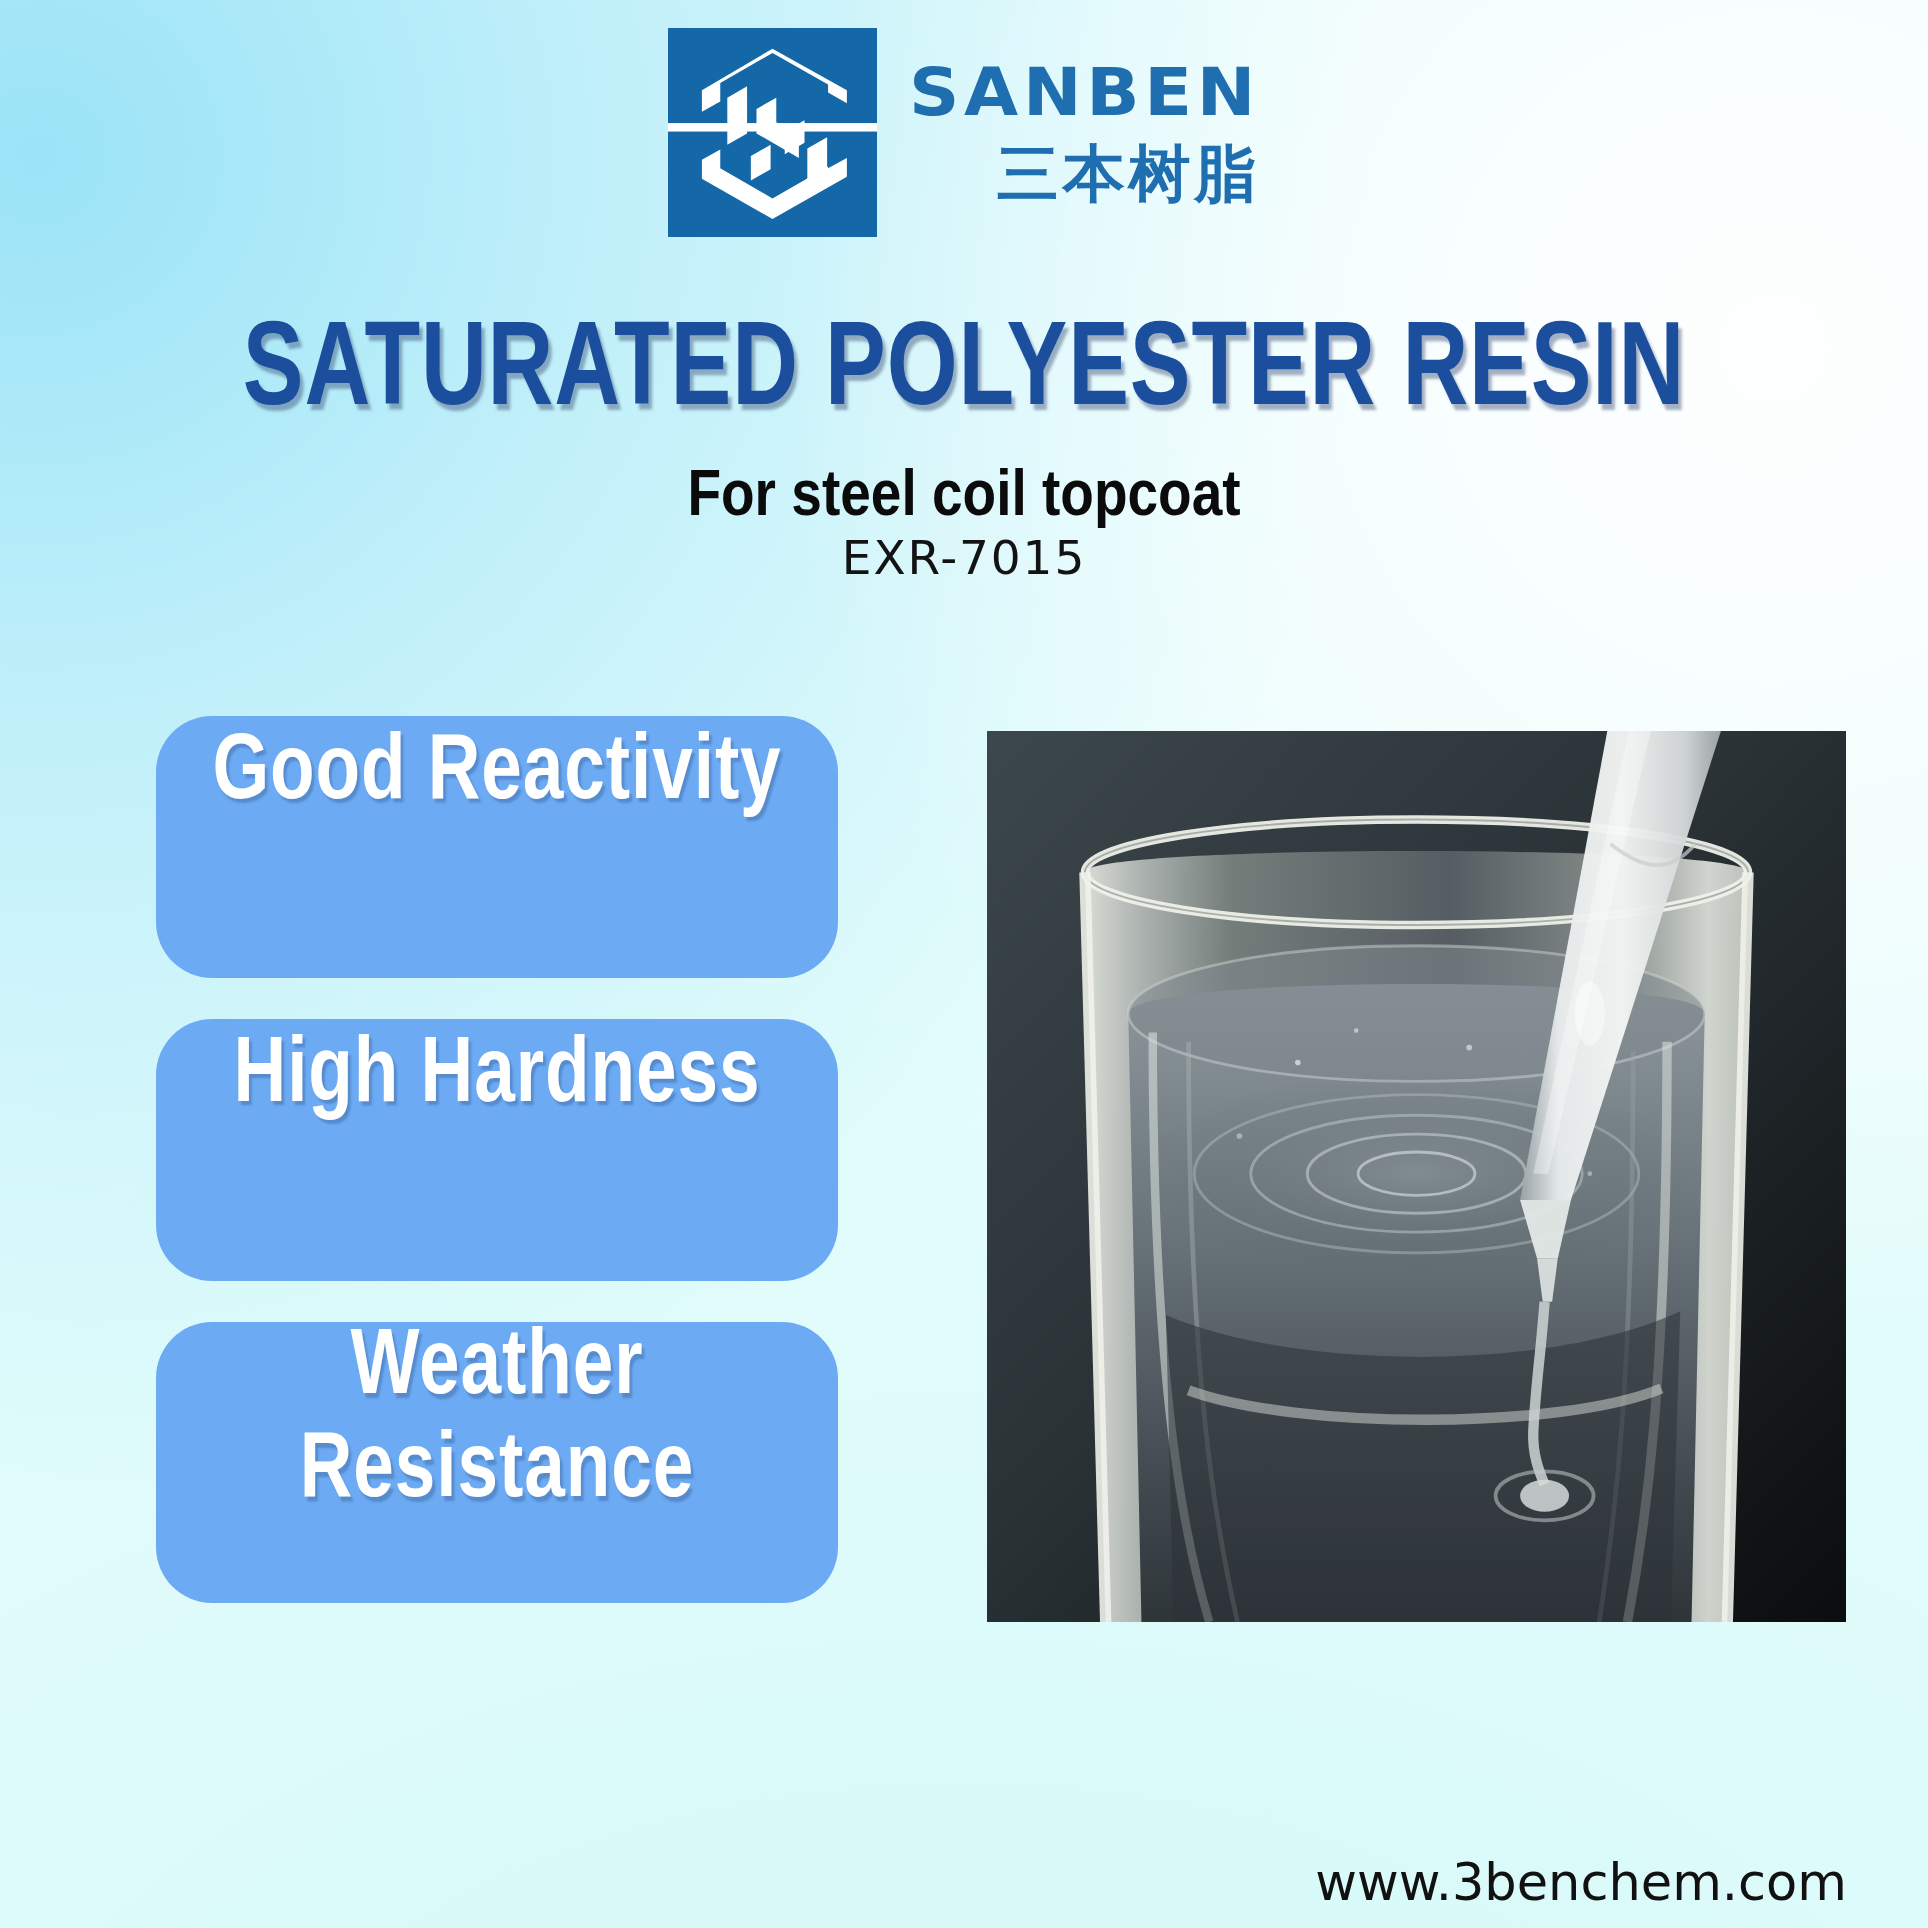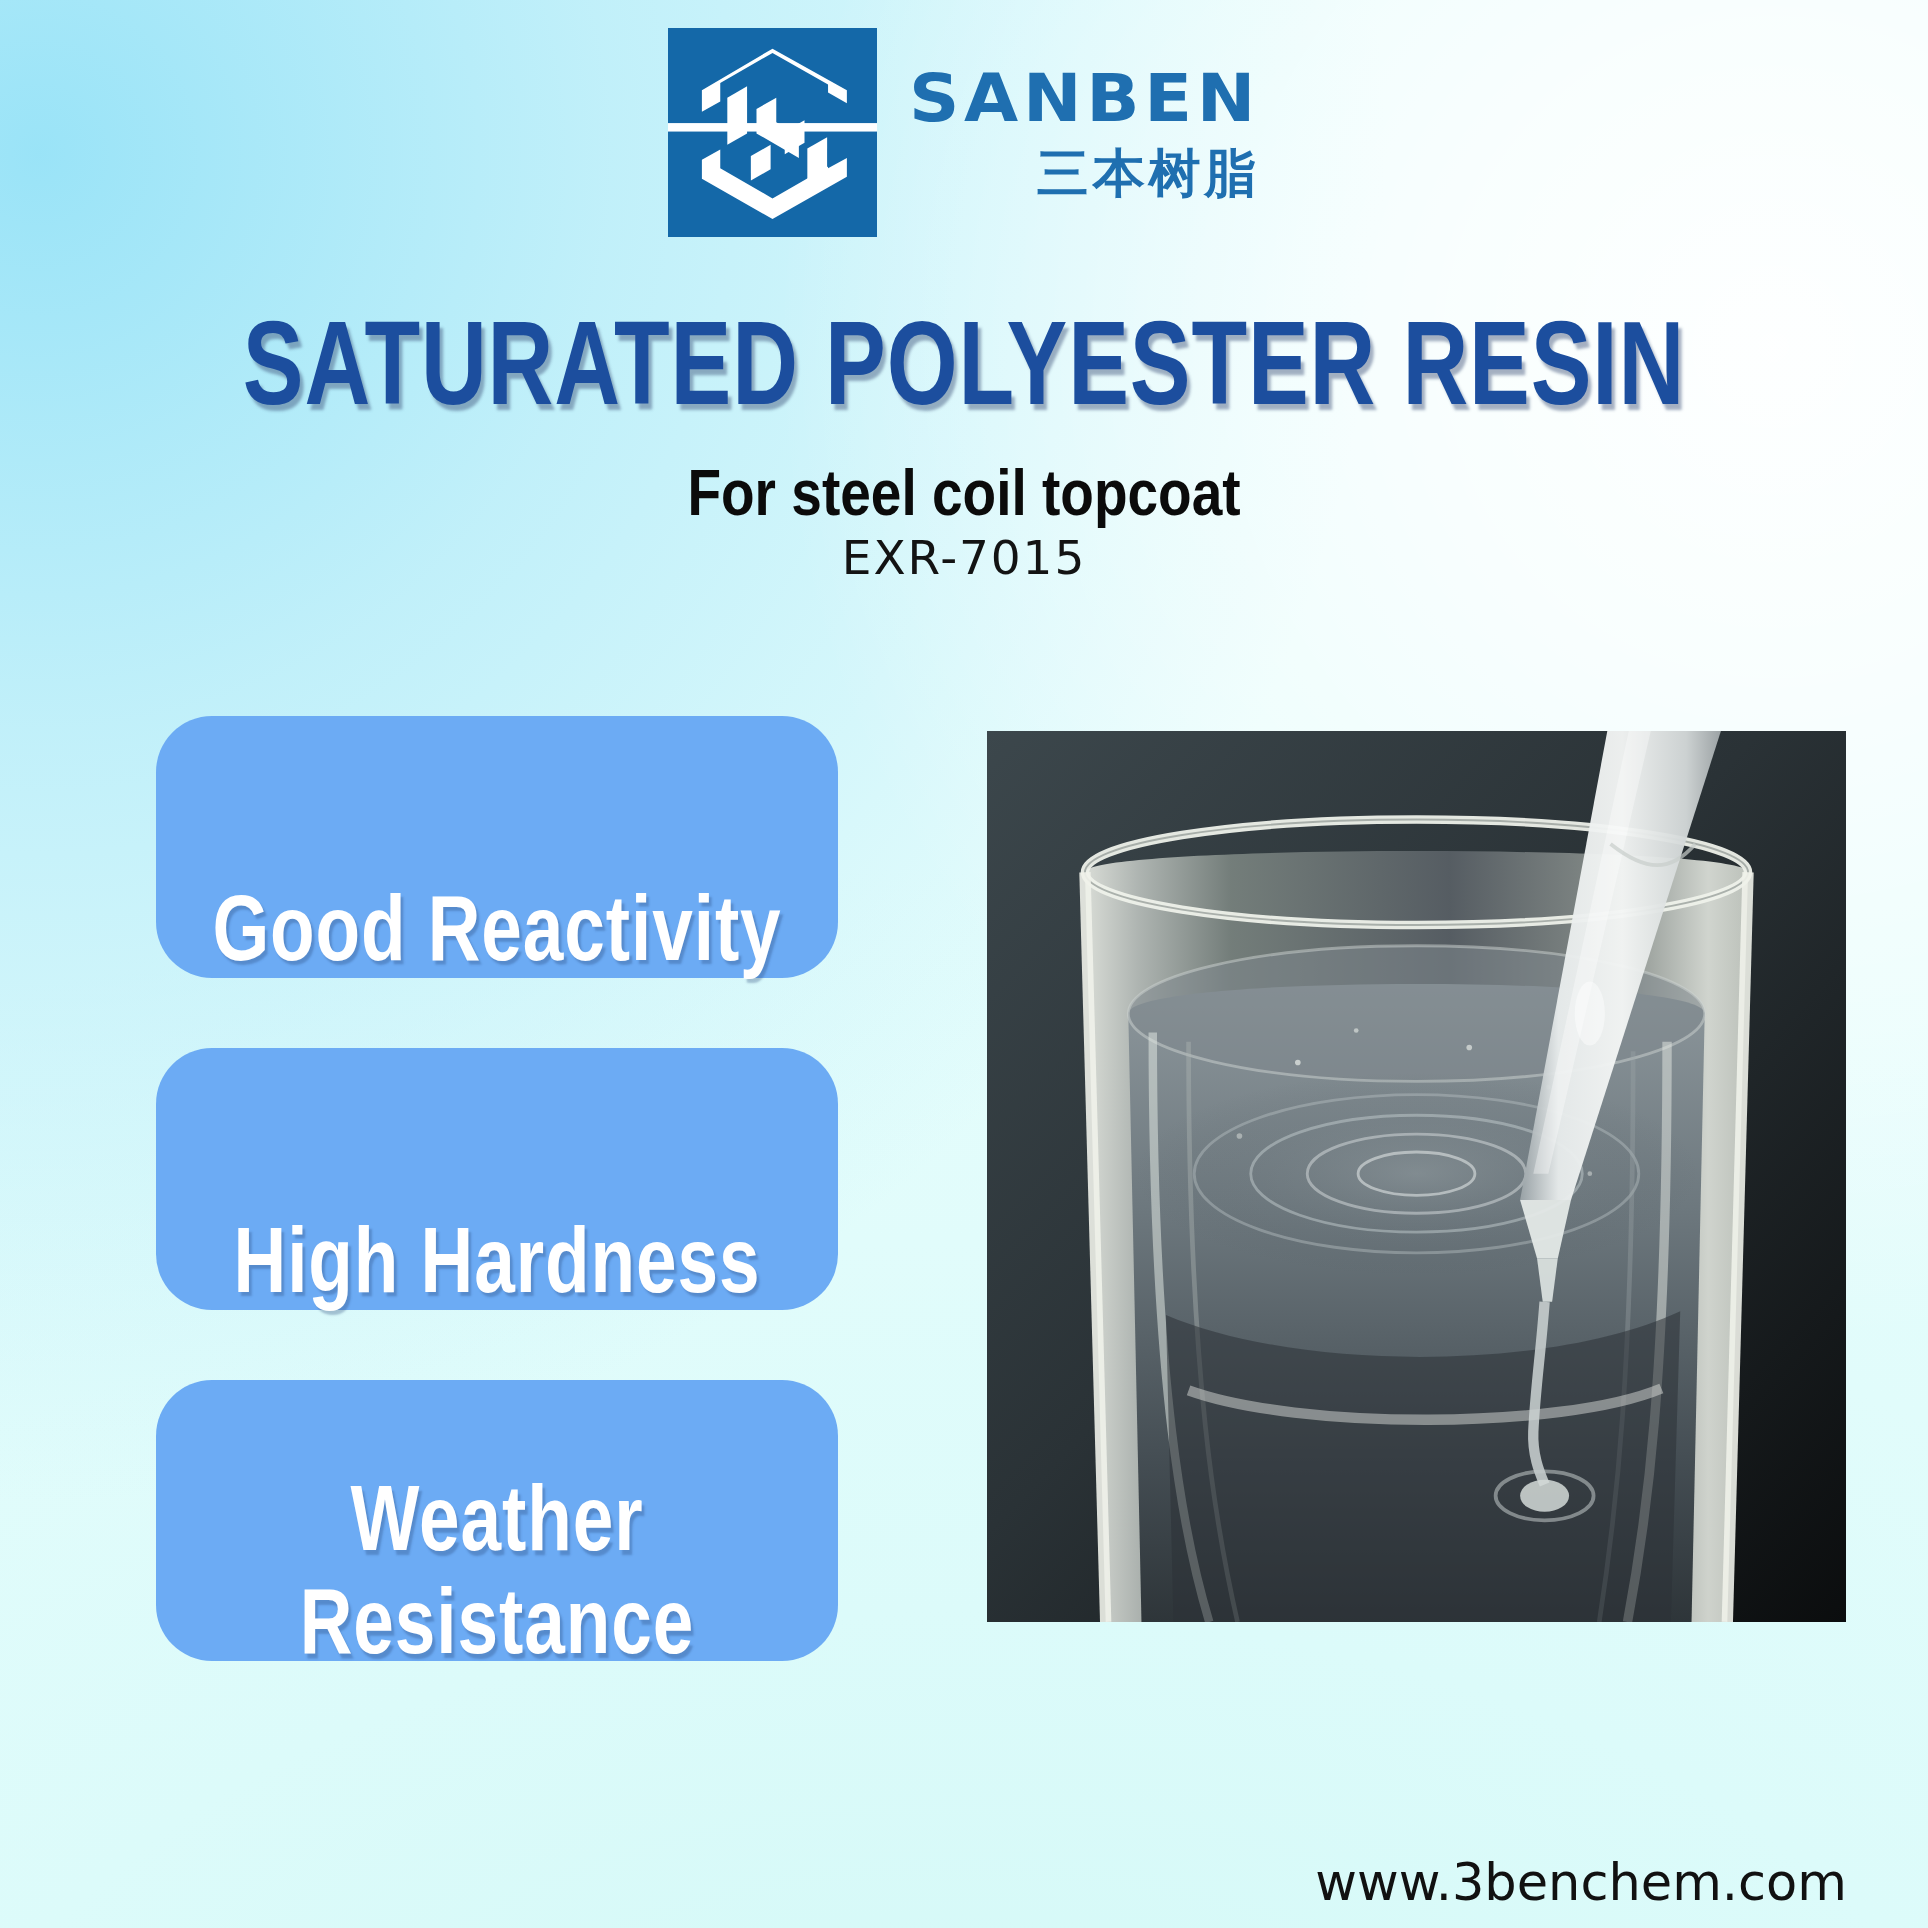--- a/index.html
+++ b/index.html
@@ -53,21 +53,21 @@
     font-size: 70px;
     letter-spacing: 4.7px;
     color: #1f6fb0;
     line-height: 1.05;
     transform: scaleY(0.93);
     transform-origin: left center;
   }
   .brand-cn {
     font-family: Liberation Sans, sans-serif;
     font-weight: bold;
-    font-size: 52px;
+    font-size: 62px;
     letter-spacing: 3.8px;
     color: #1f6fb0;
     line-height: 1.1;
     margin-top: 9px;
   }
 
   
   .main-title {
     position: absolute;
     left: 0;
@@ -116,24 +116,24 @@
     position: absolute;
     left: 156px;
     top: 716px;
     width: 682px;
   }
   .feature-box {
     width: 682px;
     background: #6cabf4;
     border-radius: 56px;
     display: flex;
-    align-items: flex-end;
+    align-items: flex-start;
     justify-content: center;
     text-align: center;
-    margin-bottom: 70px;
+    margin-bottom: 41px;
     box-sizing: border-box;
     padding: 9.4px 22.6px;
   }
   .feature-box .label {
     font-family: "Liberation Sans Narrow", "Liberation Sans", sans-serif;
     font-weight: bold;
     font-size: 73px;
     line-height: 1.12;
     color: #ffffff;
     letter-spacing: 0.9px;

